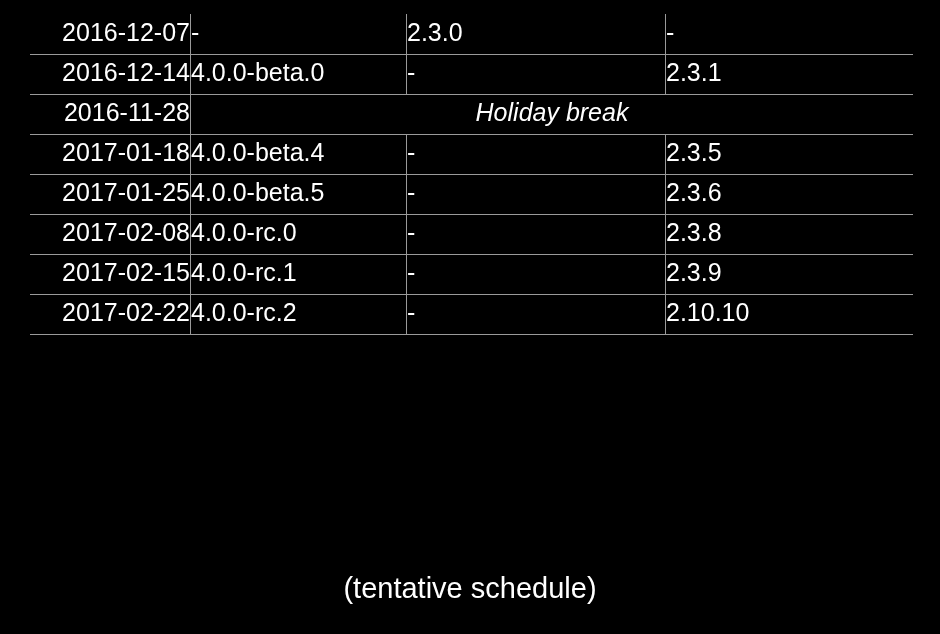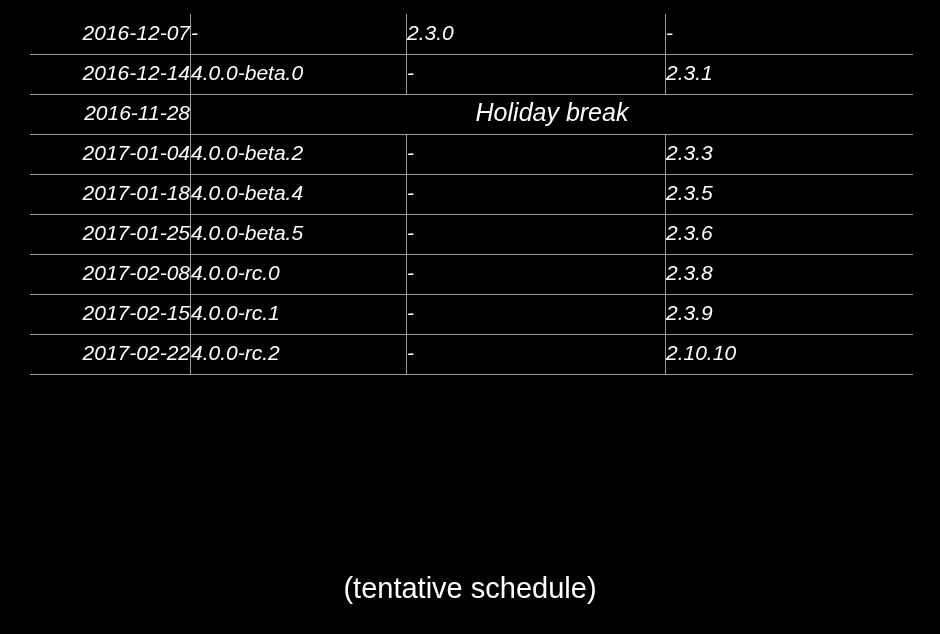--- a/index.html
+++ b/index.html
@@ -26,28 +26,27 @@
     width: 880px;
     border-collapse: collapse;
     table-layout: fixed;
     margin: 0 auto;
   }
   table.schedule tr {
     height: 40px;
   }
   table.schedule td {
     border-bottom: 1px solid #9a9a9a;
-    font-size: 21px;
+    font-size: 25px;
     line-height: 1.1;
     color: #ffffff;
     padding: 0 0 2px 0;
     vertical-align: middle;
     white-space: nowrap;
     overflow: hidden;
-    font-style: italic;
   }
   td.col-date {
     width: 160px;
     text-align: right;
     padding-right: 10px;
     border-right: 1px solid #9a9a9a;
   }
   td.col-next {
     width: 215px;
     padding-left: 8px;
@@ -95,26 +94,20 @@
         <td class="col-date">2016-12-14</td>
         <td class="col-next">4.0.0-beta.0</td>
         <td class="col-mid">-</td>
         <td class="col-last">2.3.1</td>
       </tr>
       <tr class="break-row">
         <td class="col-date">2016-11-28</td>
         <td class="break-cell" colspan="3">Holiday break</td>
       </tr>
       <tr>
-        <td class="col-date">2017-01-04</td>
-        <td class="col-next">4.0.0-beta.2</td>
-        <td class="col-mid">-</td>
-        <td class="col-last">2.3.3</td>
-      </tr>
-      <tr>
         <td class="col-date">2017-01-18</td>
         <td class="col-next">4.0.0-beta.4</td>
         <td class="col-mid">-</td>
         <td class="col-last">2.3.5</td>
       </tr>
       <tr>
         <td class="col-date">2017-01-25</td>
         <td class="col-next">4.0.0-beta.5</td>
         <td class="col-mid">-</td>
         <td class="col-last">2.3.6</td>

